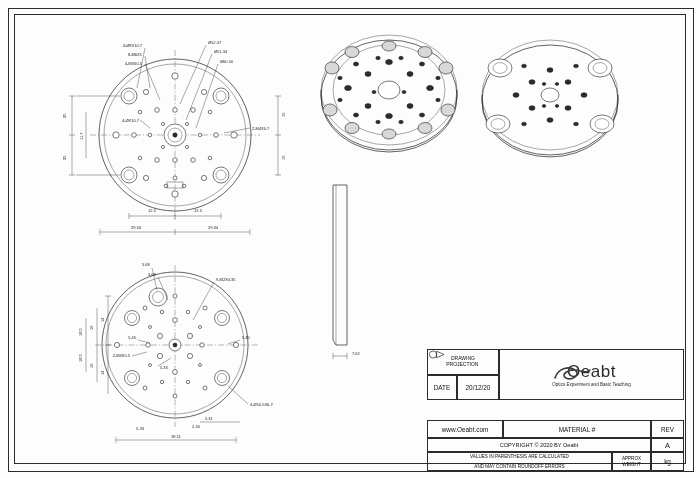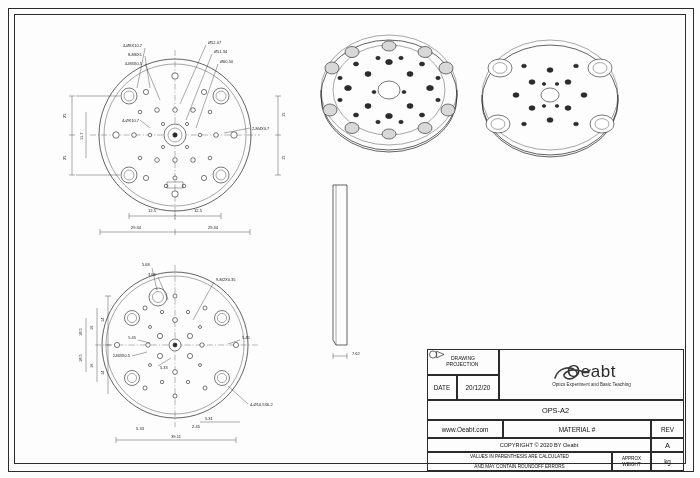--- a/index.html
+++ b/index.html
@@ -342,21 +342,20 @@
         <div style="display:flex;align-items:center;gap:4px;">
           <svg width="40" height="22">
             <path d="M3 16 C6 6, 18 3, 24 9 C28 13, 20 19, 14 16 C8 13, 16 7, 24 8 C30 9, 36 12, 38 8" fill="none" stroke="#3b3b3b" stroke-width="1.6" stroke-linecap="round"></path>
           </svg>
           <span class="logo-word">Oeabt</span>
         </div>
         <div class="logo-sub">Optics Experiment and Basic Teaching</div>
       </div>
     </div>
 
-    <div class="cell f7" style="left:0;top:51px;width:257px;height:20px;">OPS-A2</div>
 
     <div class="cell f6" style="left:0;top:71px;width:76px;height:18px;">www.Oeabt.com</div>
     <div class="cell f6" style="left:76px;top:71px;width:148px;height:18px;">MATERIAL #</div>
     <div class="cell f6" style="left:224px;top:71px;width:33px;height:18px;">REV</div>
 
     <div class="cell f55" style="left:0;top:89px;width:224px;height:14px;">COPYRIGHT © 2020 BY Oeabt</div>
     <div class="cell f7" style="left:224px;top:89px;width:33px;height:14px;">A</div>
 
     <div class="cell" style="left:0;top:103px;width:185px;height:19px;font-size:4.6px;">
       <span>

